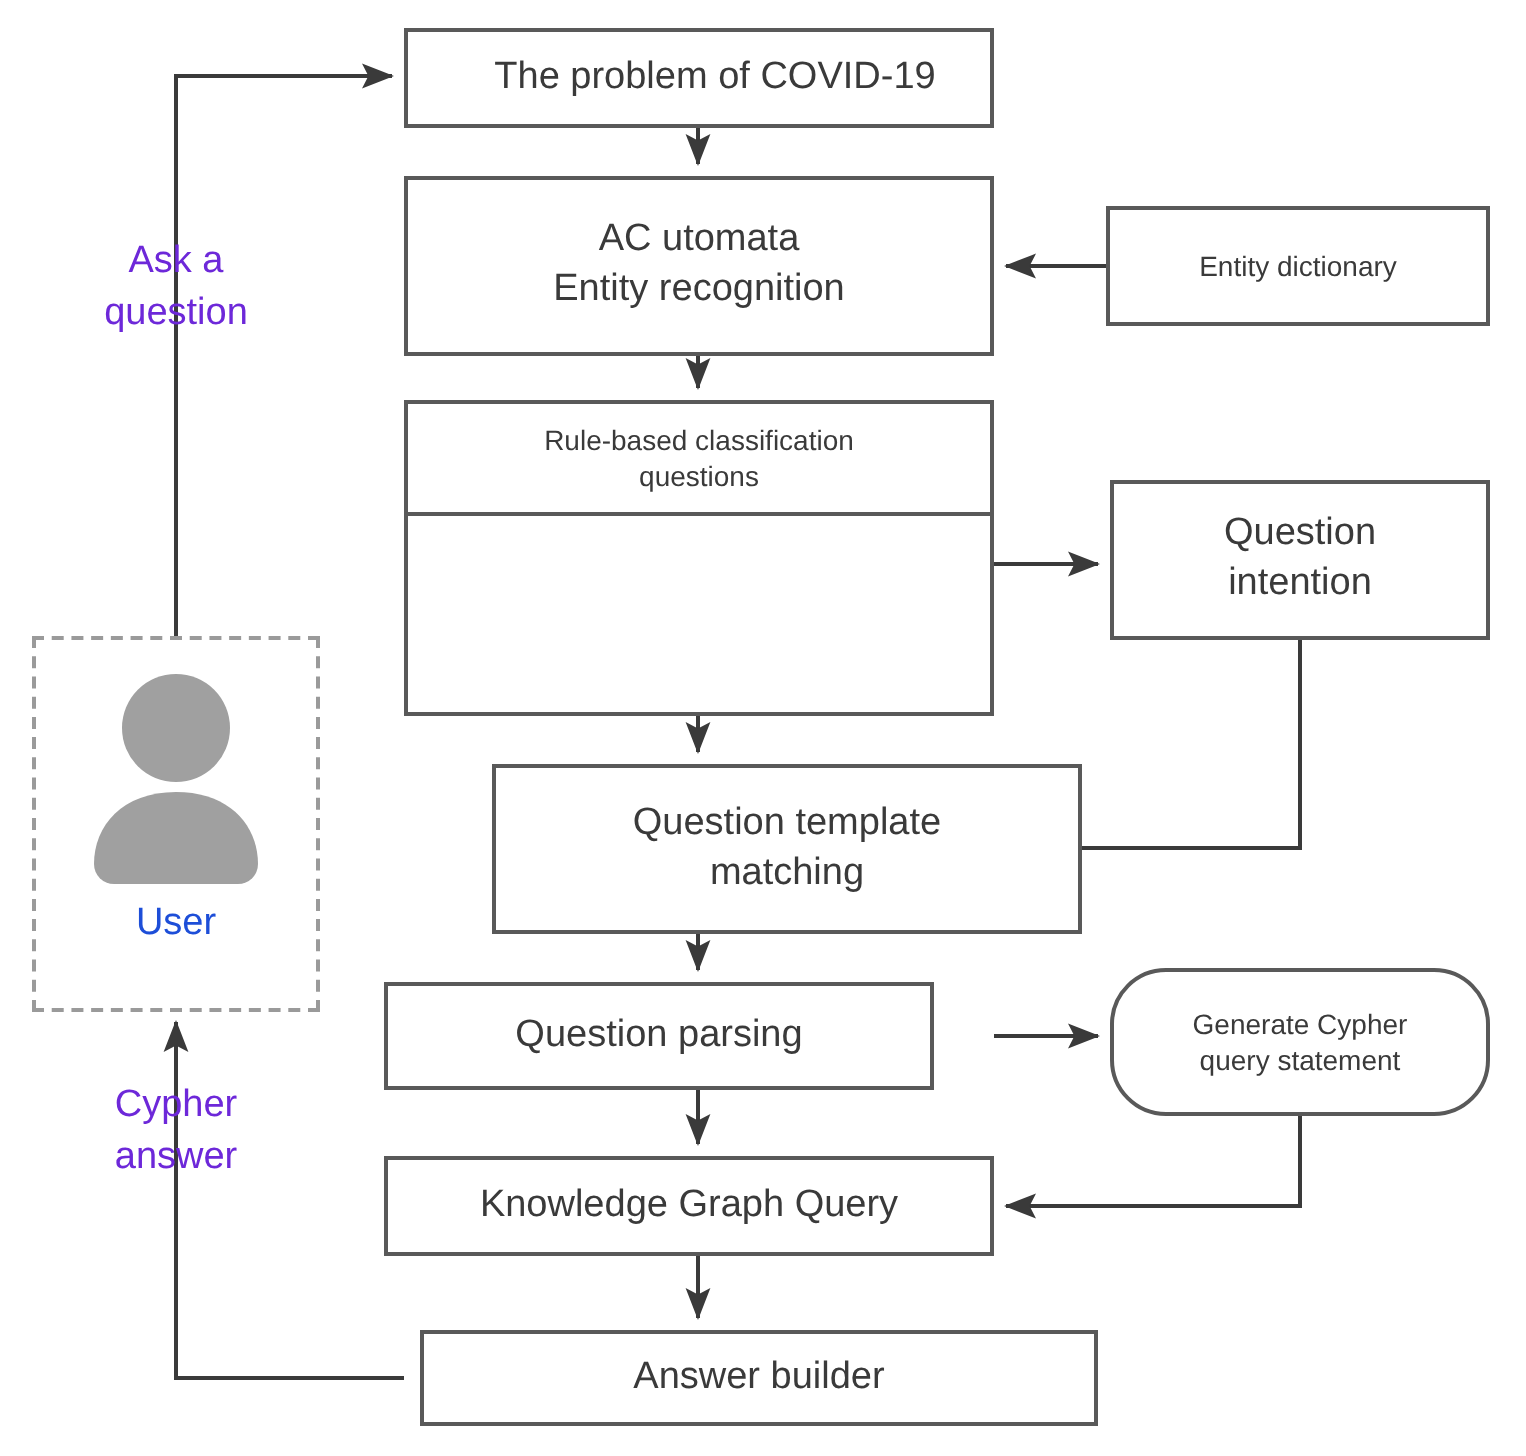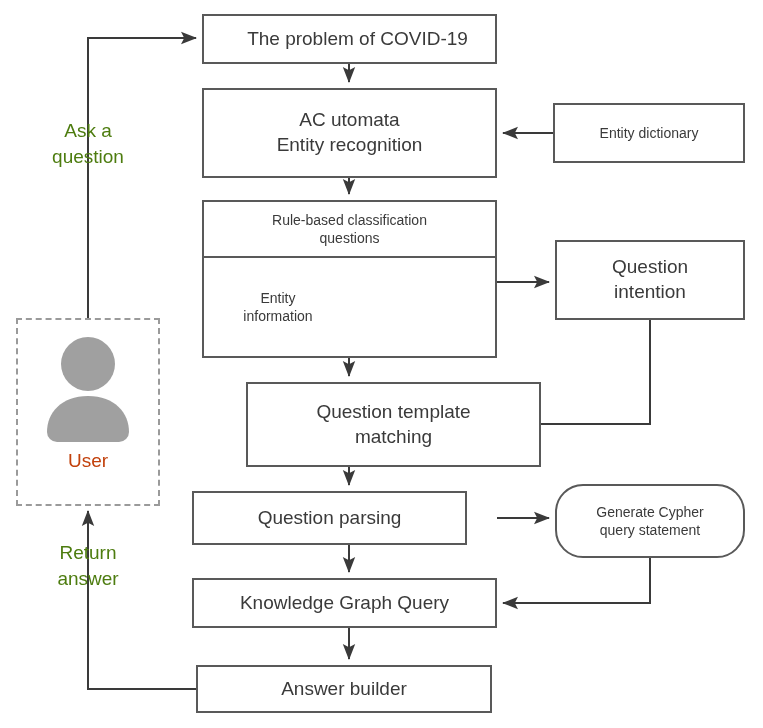--- a/index.html
+++ b/index.html
@@ -46,26 +46,26 @@
     border:2px dashed #9a9a9a;
     background:#ffffff;
     z-index:3;
     display:flex;
     flex-direction:column;
     align-items:center;
     justify-content:flex-start;
   }
   .avatar{margin-top:14px;}
   .user-label{
-    font-size:19px;color:#c2410c;margin-top:4px;
+    font-size:19px;color:#1d4ed8;margin-top:4px;
   }
   .edge-label{
     position:absolute;
     font-size:19px;
-    color:#4d7c0f;
+    color:#6d28d9;
     text-align:center;
     line-height:1.35;
     z-index:4;
     white-space:pre-line;
     background:transparent;
   }
 </style>
 </head>
 <body>
 
@@ -117,24 +117,20 @@
 <div class="node fs18" style="left:553px;top:103px;width:192px;height:60px;">
   <span>Entity dictionary</span>
 </div>
 
 <div class="node fs18" style="left:202px;top:200px;width:295px;height:56px;border-bottom:none;">
   <span>Rule-based classification
 questions</span>
 </div>
 
 <div class="split-wrap" style="left:202px;top:256px;width:295px;height:102px;">
-  <div class="split-cell fs18" style="flex:0 0 148px;">
-    <span>Entity
-information</span>
-  </div>
 </div>
 
 <div class="node fs19" style="left:555px;top:240px;width:190px;height:80px;">
   <span>Question
 intention</span>
 </div>
 
 <div class="node fs19" style="left:202px;top:382px;width:295px;height:85px;margin-left:44px;">
   <span>Question template
 matching</span>
@@ -146,31 +142,31 @@
 
 <div class="node fs18" style="left:555px;top:484px;width:190px;height:74px;border-radius:28px;">
   <span>Generate Cypher
 query statement</span>
 </div>
 
 <div class="node fs19" style="left:192px;top:578px;width:305px;height:50px;">
   <span>Knowledge Graph Query</span>
 </div>
 
-<div class="node fs19" style="left:196px;top:665px;width:296px;height:48px;">
+<div class="node fs19" style="left:210px;top:665px;width:339px;height:48px;">
   <span>Answer builder</span>
 </div>
 
 <div class="user-box" style="left:16px;top:318px;width:144px;height:188px;">
   <div class="avatar">
     <svg width="104" height="108" viewBox="0 0 104 108" xmlns="http://www.w3.org/2000/svg">
       <circle cx="52" cy="30" r="27" fill="#a0a0a0"></circle>
       <path d="M52,62 C25,62 11,79 11,98 a10,10 0 0 0 10,10 h62 a10,10 0 0 0 10,-10 C93,79 79,62 52,62 z" fill="#a0a0a0"></path>
     </svg>
   </div>
   <div class="user-label">User</div>
 </div>
 
 <div class="edge-label" style="left:16px;top:118px;width:144px;">Ask a
 question</div>
 
-<div class="edge-label" style="left:16px;top:540px;width:144px;">Return
+<div class="edge-label" style="left:16px;top:540px;width:144px;">Cypher
 answer</div>
 
 </body></html>

